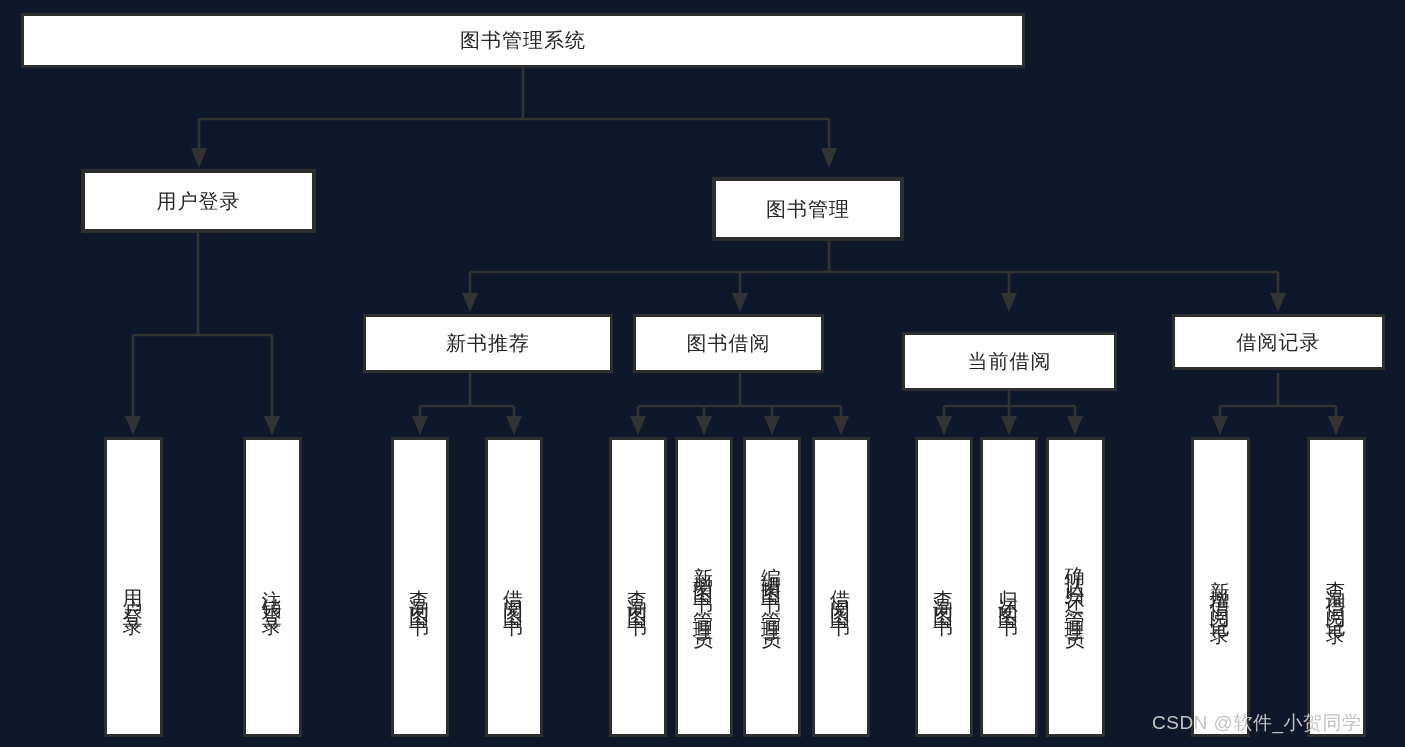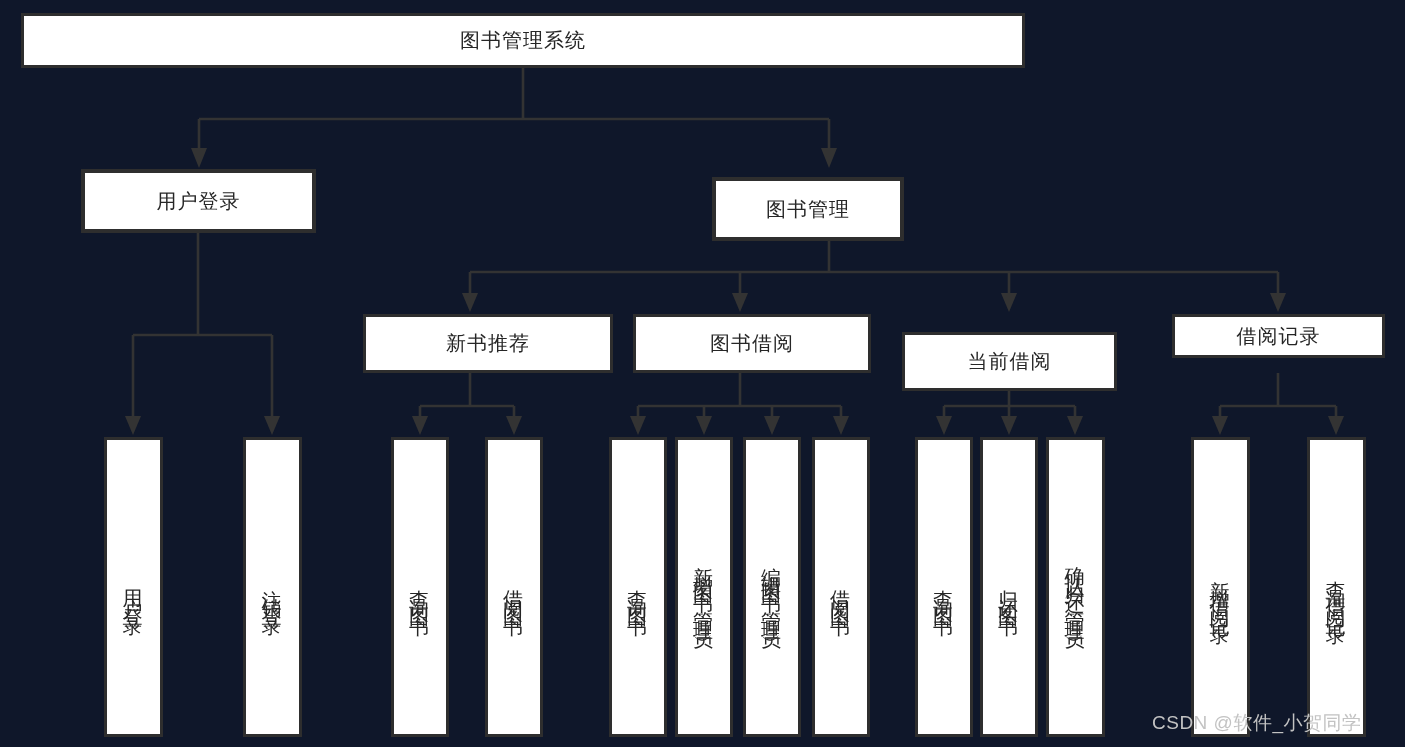--- a/index.html
+++ b/index.html
@@ -99,27 +99,27 @@
   <div class="box lvl2" style="left:81px; top:169px; width:235px; height:64px;">
     <span>用户登录</span>
   </div>
   <div class="box lvl2" style="left:712px; top:169px; width:192px; height:64px;margin-top:8px;">
     <span>图书管理</span>
   </div>
 
   <div class="box" style="left:363px; top:314px; width:250px; height:59px;">
     <span>新书推荐</span>
   </div>
-  <div class="box" style="left:633px; top:314px; width:238px; height:59px;">
+  <div class="box" style="left:633px; top:314px; width:191px; height:59px;">
     <span>图书借阅</span>
   </div>
   <div class="box" style="left:902px; top:332px; width:215px; height:59px;">
     <span>当前借阅</span>
   </div>
-  <div class="box" style="left:1172px; top:314px; width:213px; height:44px;">
+  <div class="box" style="left:1172px; top:314px; width:213px; height:56px;">
     <span>借阅记录</span>
   </div>
 
   <div class="box vbox" style="left:104px; top:437px; width:59px; height:300px;">
     <span class="vtext">用户登录</span>
   </div>
   <div class="box vbox" style="left:243px; top:437px; width:59px; height:300px;">
     <span class="vtext">注销登录</span>
   </div>
 

